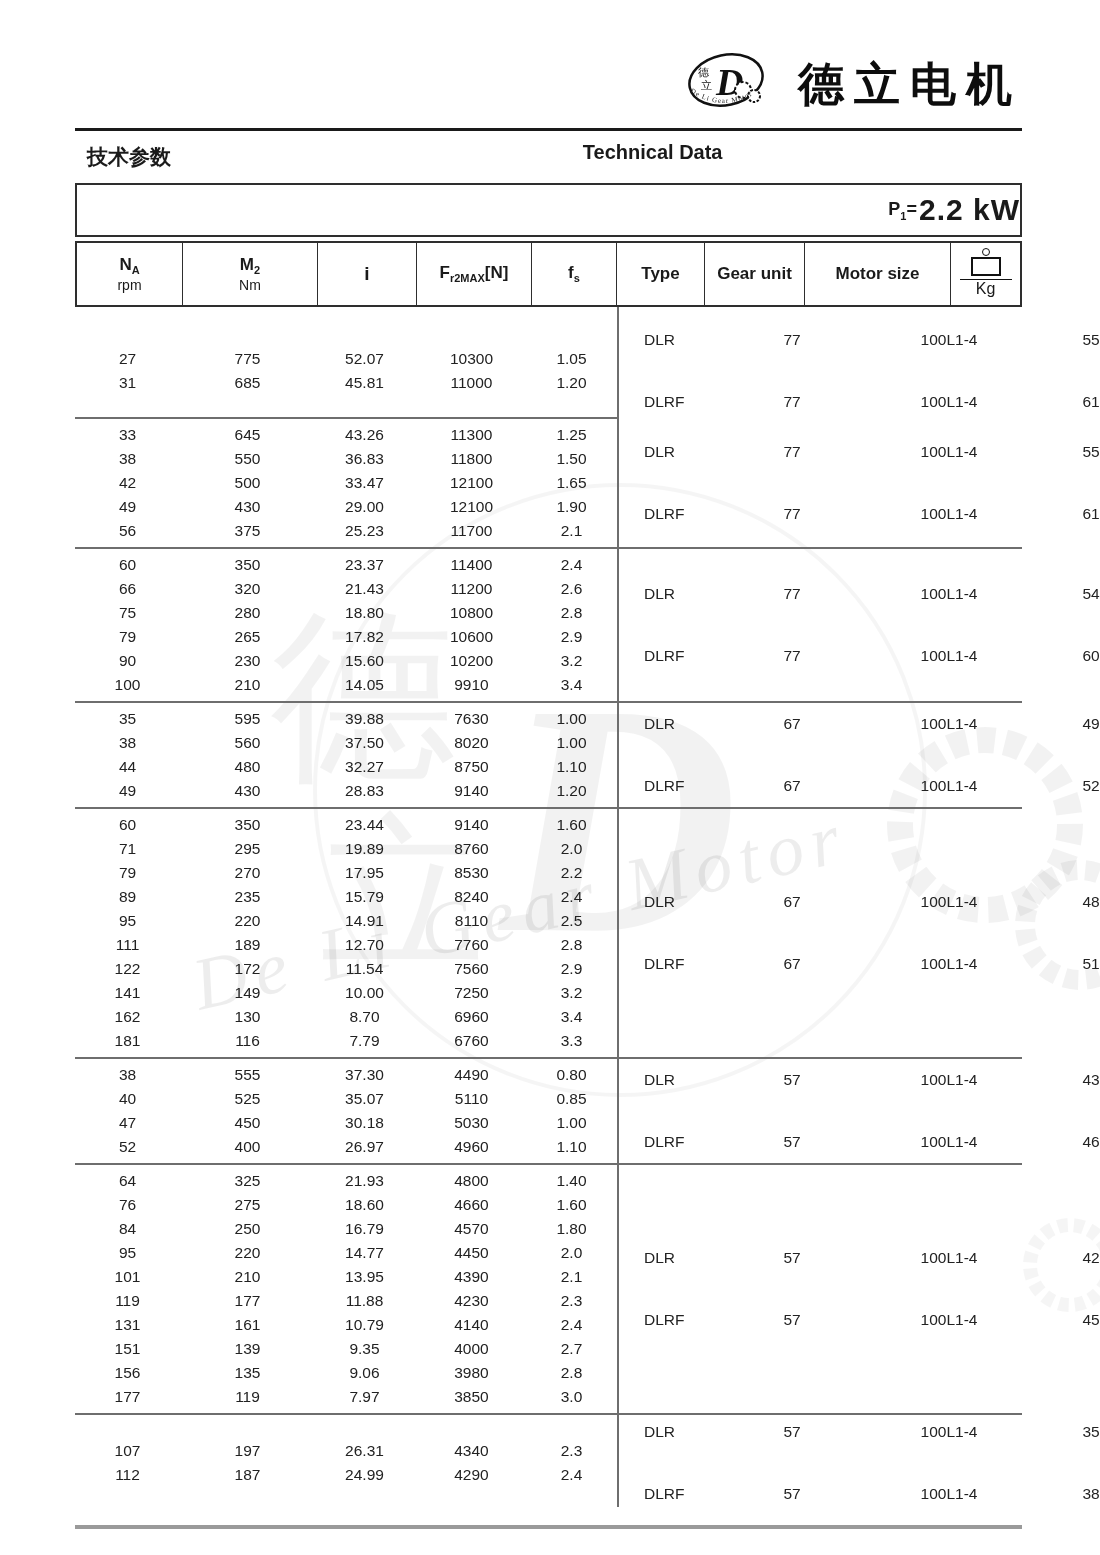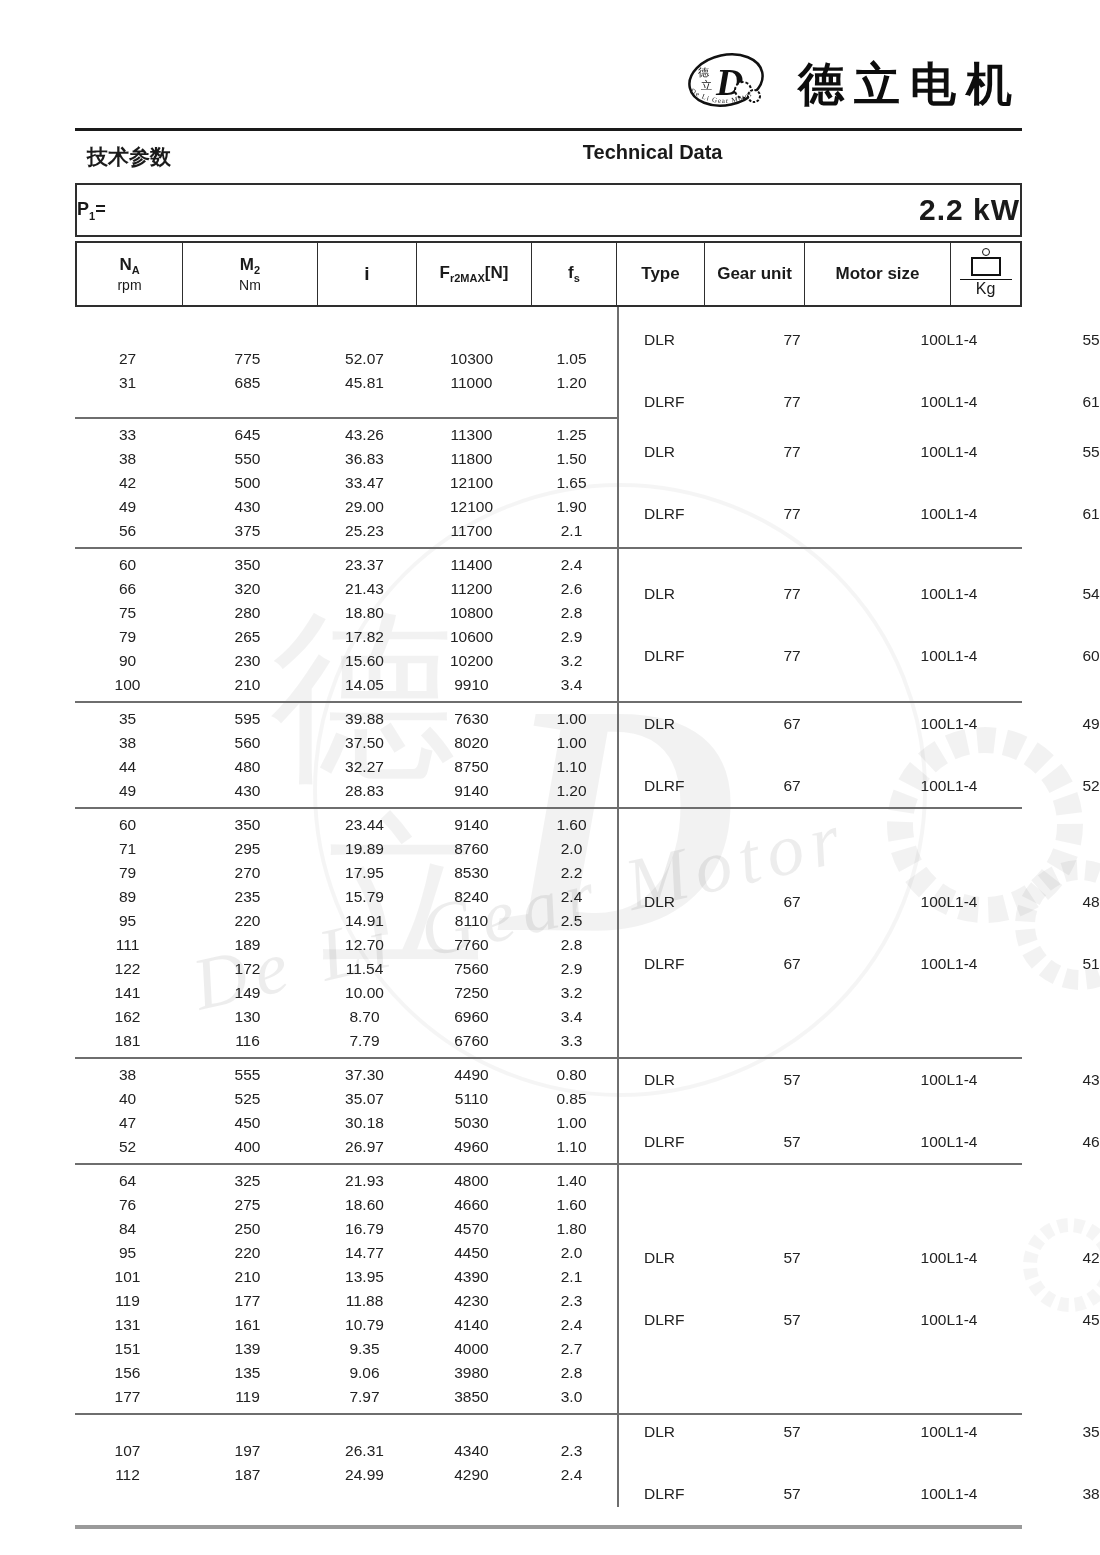--- a/index.html
+++ b/index.html
@@ -24,21 +24,21 @@
   }
   .top-rule{border-top:3px solid #1a1a1a;margin-top:8px;}
 
   
   .subhead{position:relative;height:34px;margin-top:10px;}
   .title-cn{position:absolute;left:12px;top:2px;font-size:21px;font-weight:bold;}
   .title-en{position:absolute;left:61%;top:0;transform:translateX(-50%);font-size:20px;font-weight:bold;}
 
   
   .power-box{border:2px solid #2e2e2e;height:50px;margin-top:8px;
-    display:flex;align-items:center;justify-content:space-between;}
+    display:flex;align-items:center;justify-content:flex-end;}
   .power-label{font-size:18px;font-weight:bold;}
   .power-label sub{font-size:11px;}
   .power-value{font-size:30px;font-weight:bold;margin-left:2px;letter-spacing:1px;}
 
   
   .thead{margin-top:4px;border:2px solid #2e2e2e;display:grid;
     grid-template-columns:105px 135px 99px 115px 85px 88px 100px 146px 1fr;
     height:62px;}
   .th{border-left:1.5px solid #2e2e2e;display:flex;flex-direction:column;
     align-items:center;justify-content:center;font-weight:bold;font-size:17px;line-height:1.15;}

